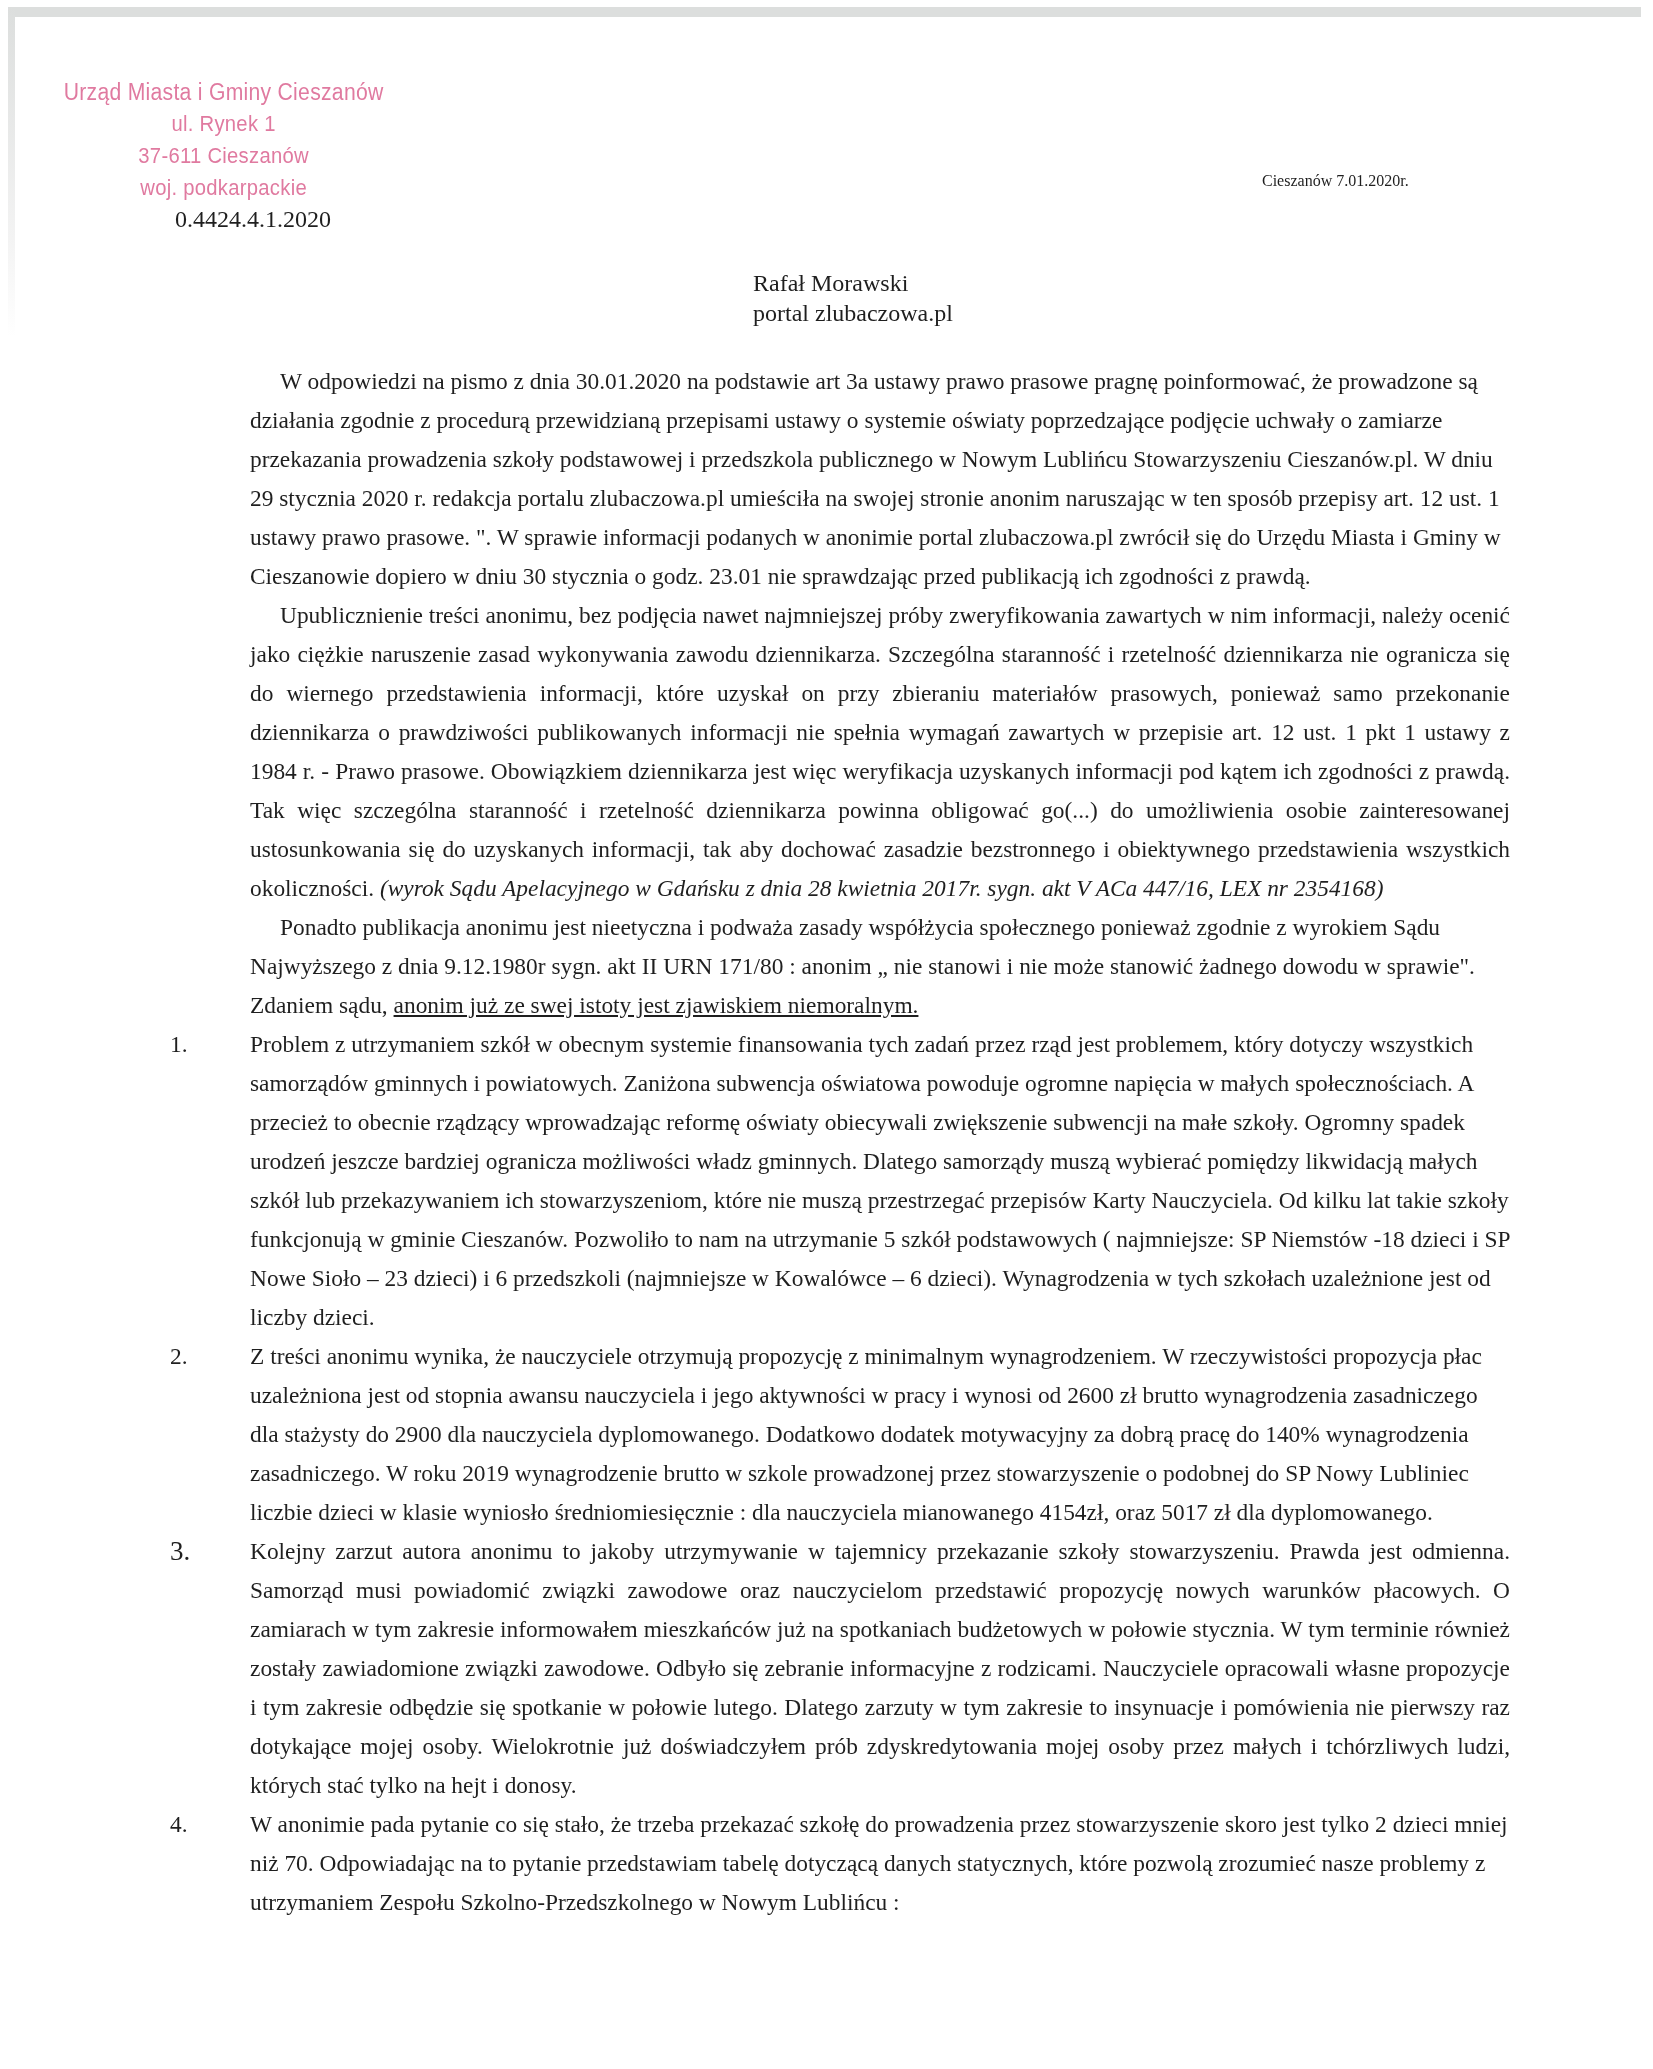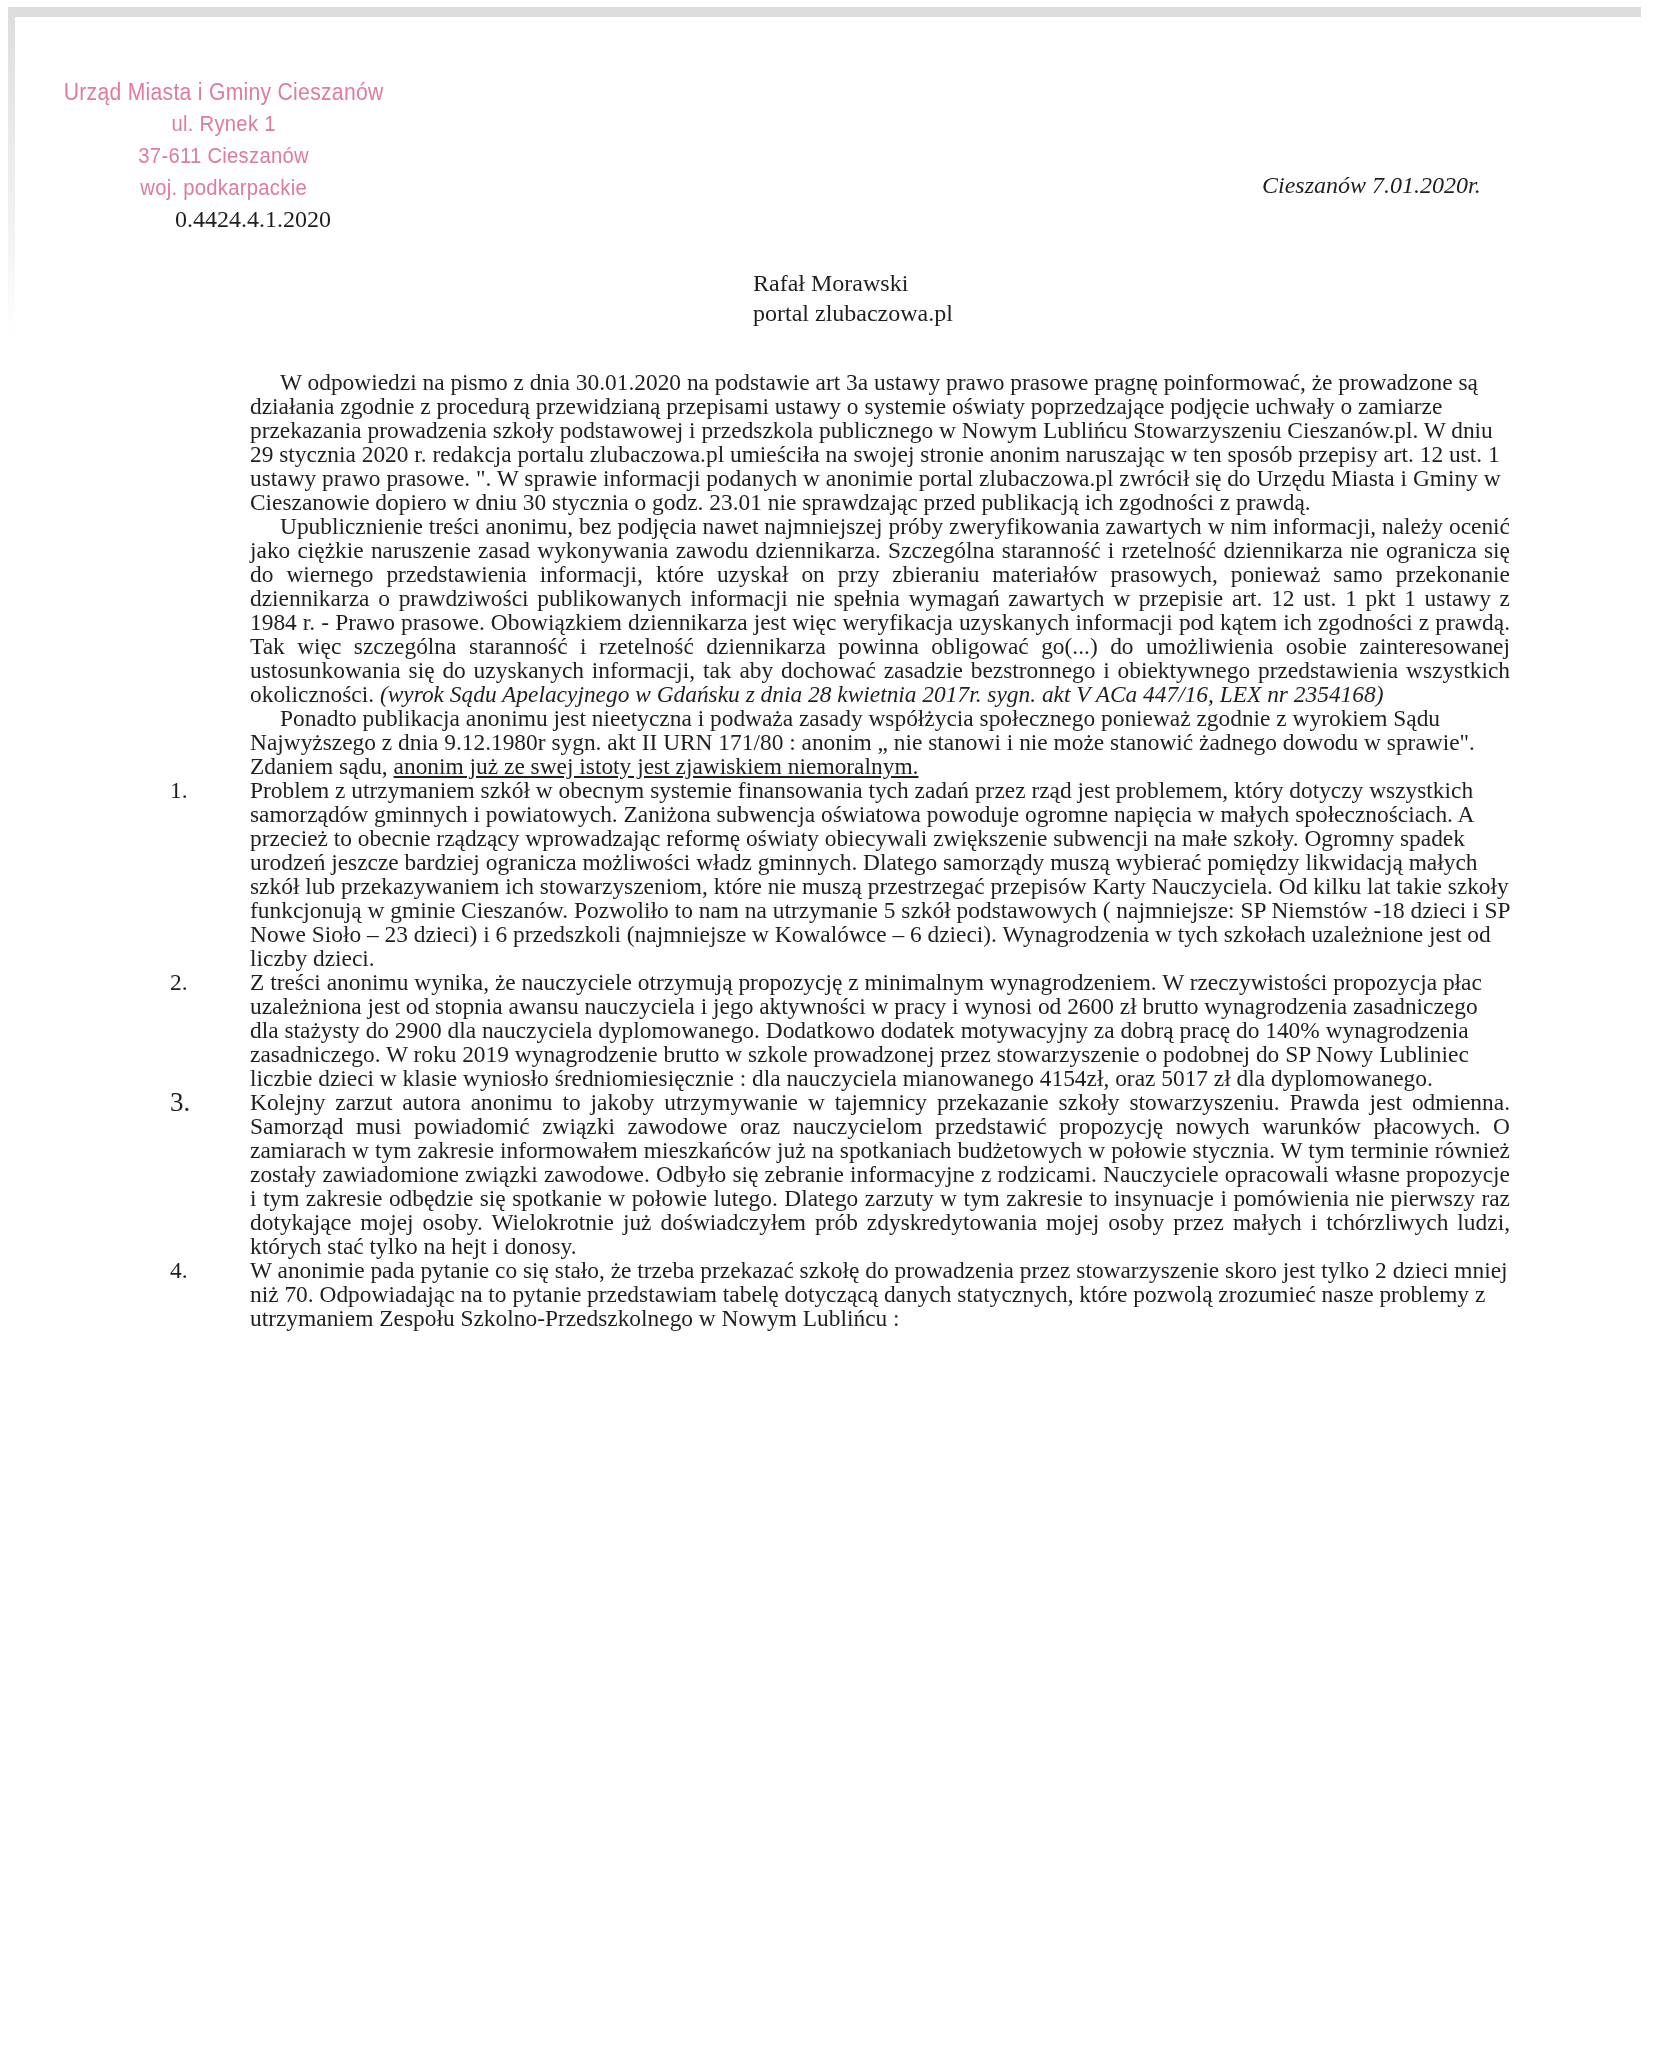--- a/index.html
+++ b/index.html
@@ -6,23 +6,23 @@
   body { width: 1653px; height: 2069px; position: relative; overflow: hidden; }
   .scan-top { position: absolute; left: 8px; top: 7px; width: 1633px; height: 10px; background: #dcdedd; }
   .scan-left { position: absolute; left: 8px; top: 7px; width: 7px; height: 330px; background: linear-gradient(#dcdedd, #f3f3f3 70%, #ffffff); }
   .page { position: absolute; left: 0; top: 0; width: 1653px; height: 2069px;
           font-family: "Liberation Serif", "DejaVu Serif", serif; color: #1f1f1f; padding-left: 44px; }
   .stamp { position: absolute; left: 58px; top: 76px; width: 360px; text-align: center;
            font-family: "Liberation Sans", "DejaVu Sans", sans-serif; color: #e07aa0;
            font-size: 22px; line-height: 32px; letter-spacing: 0.3px; transform: scaleX(0.92); transform-origin: left top; }
   .stamp .l1 { font-size: 23px; }
   .ref { position: absolute; left: 175px; top: 206px; font-size: 24px; }
-  .date { position: absolute; left: 1262px; top: 172px; font-size: 24px; font-style: italic; }
+  .date { position: absolute; left: 1262px; top: 172px; font-size: 16px; }
   .recipient { position: absolute; left: 753px; top: 268px; font-size: 24px; line-height: 30px; }
-  .body { position: absolute; left: 250px; top: 362px; width: 1260px; font-size: 23.4px; line-height: 24px; margin-top: 8px; }
+  .body { position: absolute; left: 250px; top: 362px; width: 1260px; font-size: 23.4px; line-height: 39px; }
   .body p { margin: 0; }
   .indent { text-indent: 30px; }
   .justify { text-align: justify; }
   .it { font-style: italic; }
   .ul { text-decoration: underline; }
   .list { margin: 0; padding: 0; list-style: none; }
   .list li { position: relative; margin: 0; }
   .list .num { position: absolute; left: -80px; top: 0; width: 30px; }
   .list .num.big { font-size: 27px; }
 </style>

